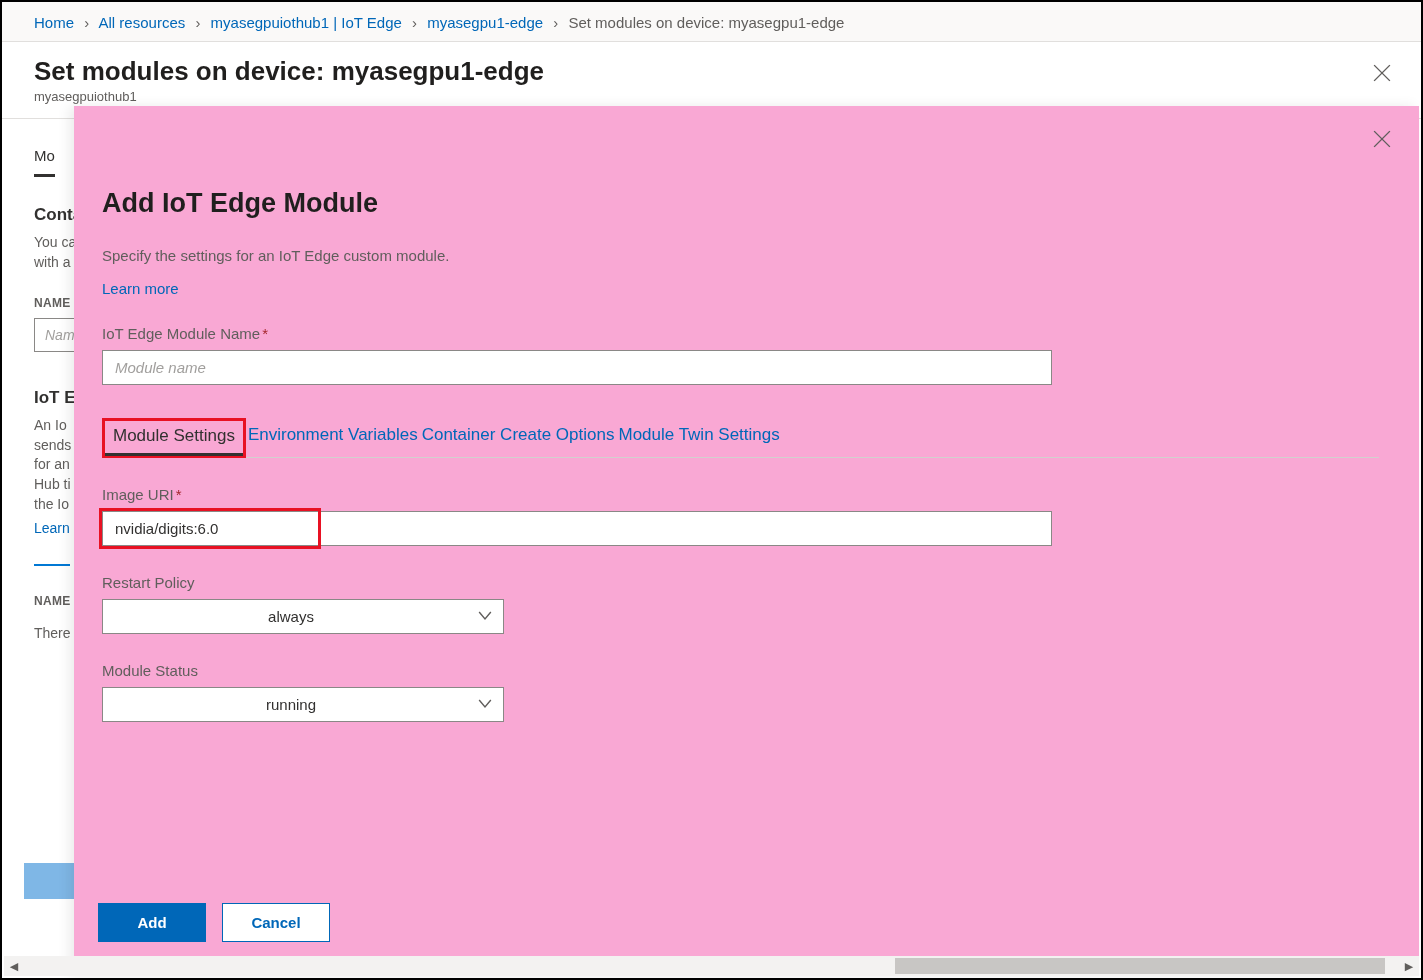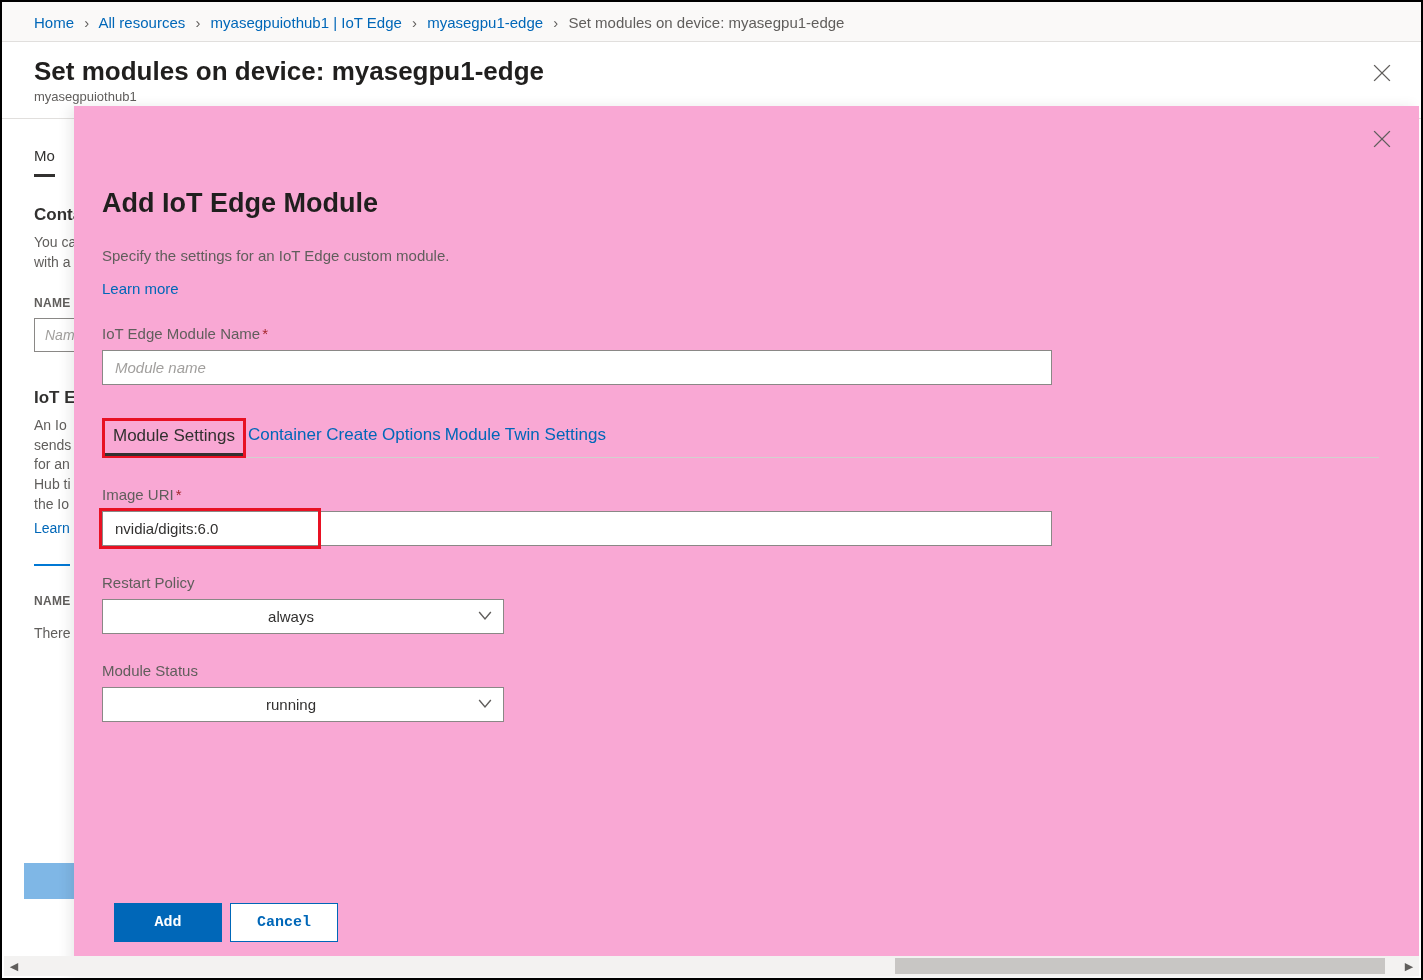--- a/index.html
+++ b/index.html
@@ -203,24 +203,23 @@
       right: 12px;
       top: 50%;
       transform: translateY(-50%);
       pointer-events: none;
       color: #605e5c;
     }
     .select-wrap .chev svg{ width:14px; height:14px;}
     .panel-footer {
       position: absolute;
       bottom: 34px;
-      left: 40px;
+      left: 24px;
       display: flex;
-      gap: 8px;
-      font-family: Liberation Mono, monospace;
+      gap: 16px;
     }
     .btn {
       min-width: 108px;
       padding: 10px 22px;
       font-size: 15px;
       font-weight: 600;
       text-align: center;
       cursor: pointer;
       border: 1px solid transparent;
       font-family: inherit;
@@ -315,20 +314,21 @@
   <div class="panel-desc">Specify the settings for an IoT Edge custom module.</div>
   <span class="panel-learn">Learn more</span>
 
   <div class="field-label">
     <span>IoT Edge Module Name</span><span class="req">*</span>
   </div>
   <input class="text-input" type="text" placeholder="Module name" style="">
 
   <div class="tabs-row">
     <div class="tab active hl-red-tab">Module Settings</div>
+    <div class="tab">Environment Variables</div>
     <div class="tab">Container Create Options</div>
     <div class="tab">Module Twin Settings</div>
   </div>
 
   <div class="field-label">
     <span>Image URI</span><span class="req">*</span>
   </div>
   <div class="image-uri-wrap">
     <input class="text-input" type="text" value="nvidia/digits:6.0" style="">
     <div class="red-overlay"></div>

